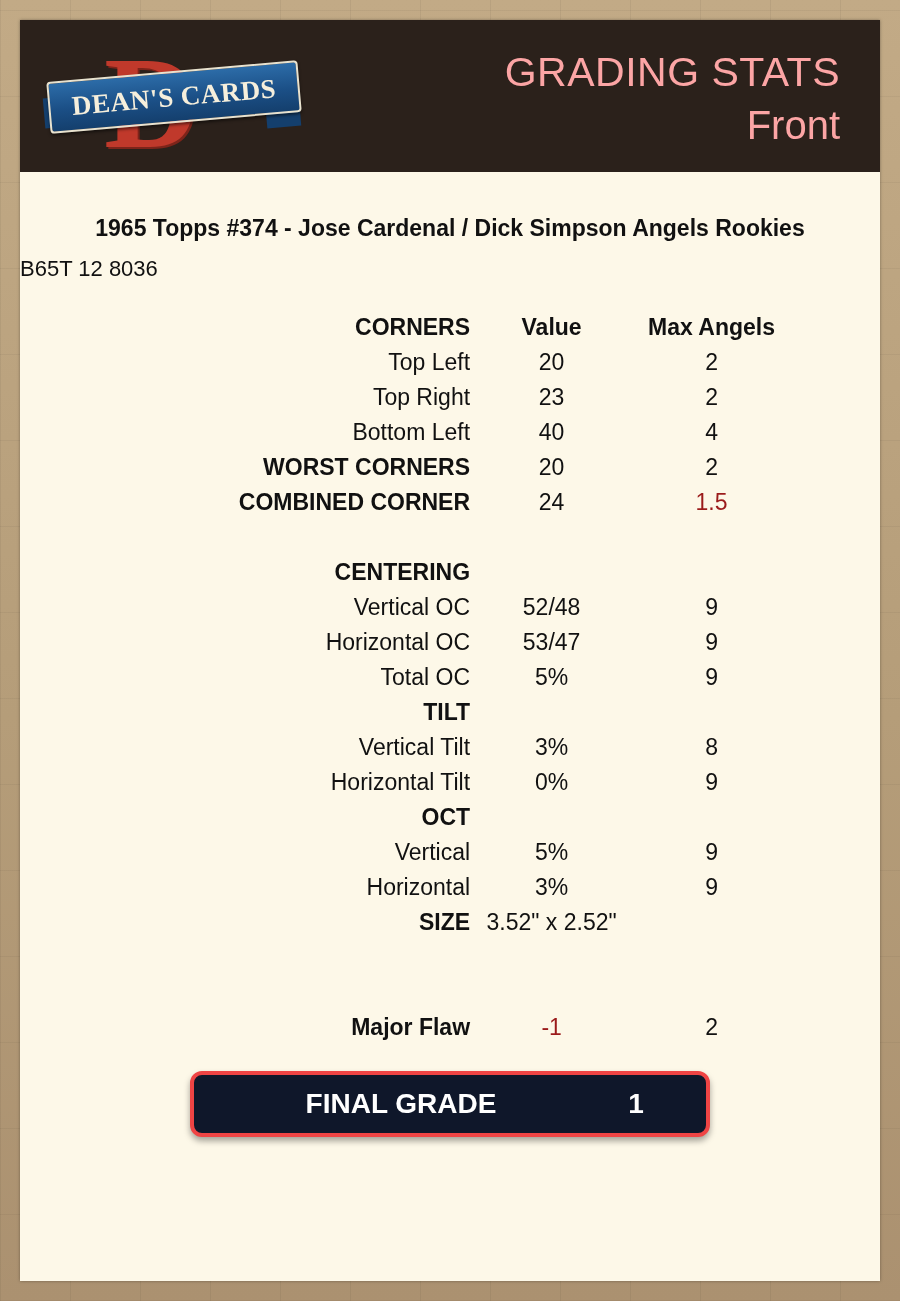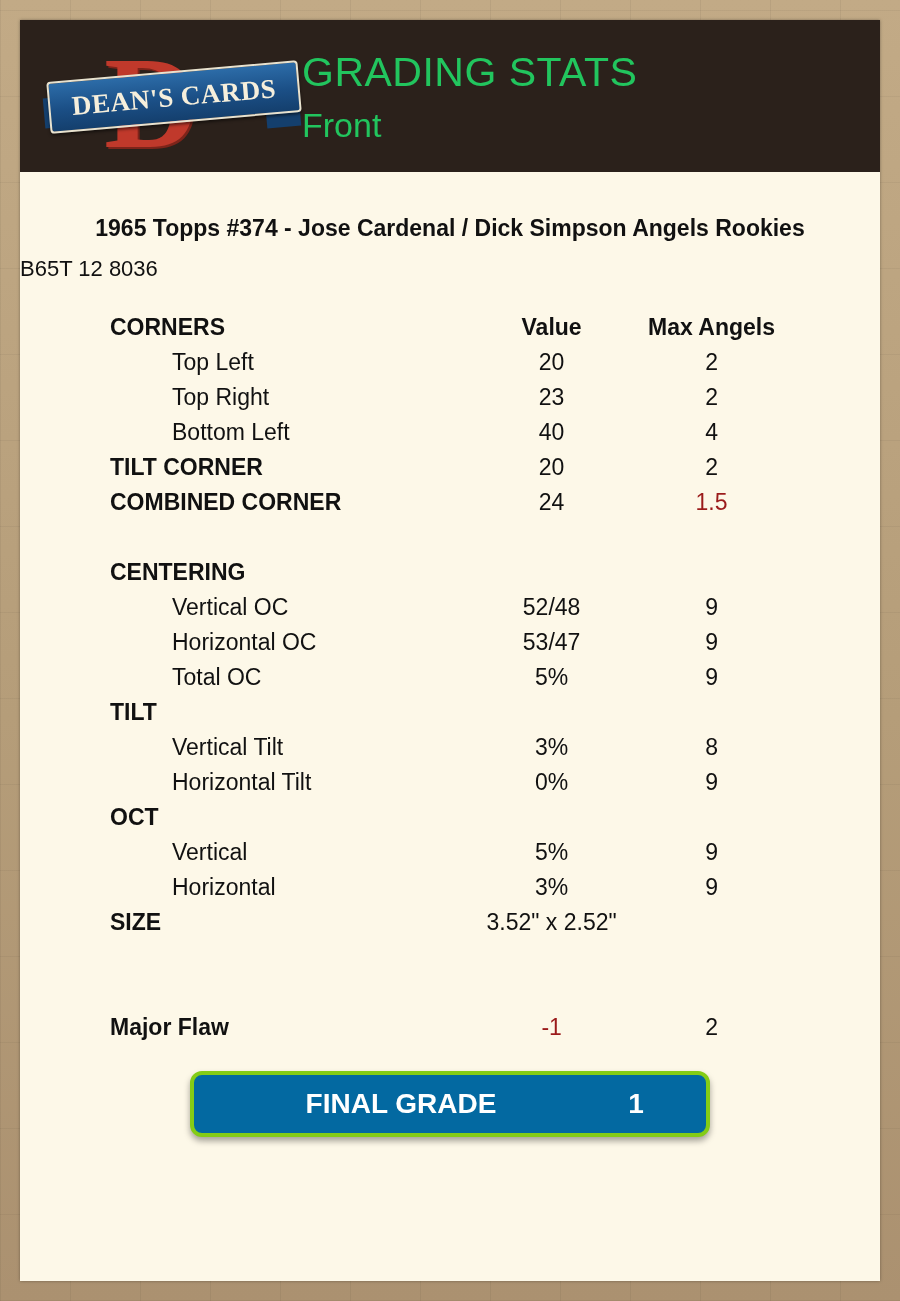--- a/index.html
+++ b/index.html
@@ -95,31 +95,31 @@
     width: 34px;
     height: 30px;
     background: #143f6d;
     transform: rotate(-5deg);
   }
   .logo .ribbon-tail-l { left: 2px; }
   .logo .ribbon-tail-r { left: 224px; }
 
   .header-titles {
     flex: 1;
-    text-align: left;
+    text-align: right;
     padding-right: 40px;
-    color: #22c55e;
+    color: #fca5a5;
   }
   .header-titles .main {
     font-size: 41px;
     letter-spacing: 0.5px;
     line-height: 48px;
   }
   .header-titles .sub {
-    font-size: 34px;
+    font-size: 40px;
     line-height: 40px;
     margin-top: 9px;
   }
 
   
   .body {
     padding: 0 0 0 0;
     color: #111;
   }
 
@@ -142,42 +142,42 @@
     margin: 26px auto 0 auto;
     width: 680px;
     border-collapse: collapse;
     font-size: 23px;
   }
   table.stats td {
     padding: 0;
     height: 35px;
     vertical-align: middle;
   }
-  td.c-label   { width: 330px; text-align: left; padding-left: 18px; margin-top: 32px; }
+  td.c-label   { width: 330px; text-align: right; padding-left: 18px; margin-top: 32px; }
   td.c-value   { width: 180px; text-align: center; }
   td.c-max     { width: 170px; text-align: center; }
 
   .sect { font-weight: bold; }
   .indent { padding-left: 62px !important; }
   .red { color: #9b1b1b; font-weight: normal; }
   .spacer td { height: 18px; }
   .spacer-sm td { height: 10px; }
 
   
   .final-wrap {
     margin: 26px auto 0 auto;
     width: 520px;
     position: relative;
   }
   .final-bar {
     position: relative;
     height: 58px;
-    background: #0369a1;
+    background: #0f172a;
     border-radius: 12px;
-    border: 4px solid #84cc16;
+    border: 4px solid #ef4444;
     box-shadow: 0 4px 6px rgba(0,0,0,0.35);
     display: flex;
     align-items: center;
     color: #ffffff;
     font-weight: bold;
     font-size: 28px;
   }
   .final-label { flex: 1; text-align: center; padding-left: 42px; }
   .final-value { width: 140px; text-align: center; font-size: 28px; }
 </style>
@@ -223,21 +223,21 @@
             <td class="c-label indent">Top Right</td>
             <td class="c-value">23</td>
             <td class="c-max">2</td>
           </tr>
           <tr>
             <td class="c-label indent">Bottom Left</td>
             <td class="c-value">40</td>
             <td class="c-max">4</td>
           </tr>
           <tr>
-            <td class="c-label sect">TILT CORNER</td>
+            <td class="c-label sect">WORST CORNERS</td>
             <td class="c-value">20</td>
             <td class="c-max">2</td>
           </tr>
           <tr>
             <td class="c-label sect">COMBINED CORNER</td>
             <td class="c-value">24</td>
             <td class="c-max red">1.5</td>
           </tr>
 
           <tr class="spacer">

